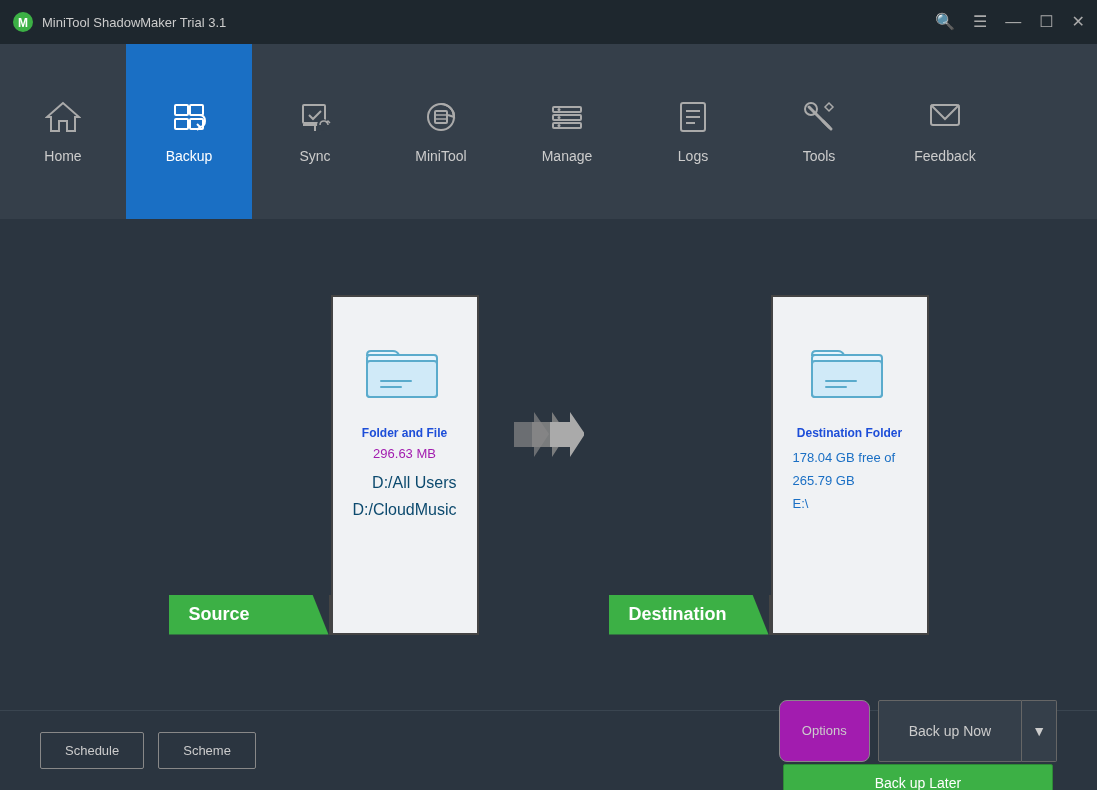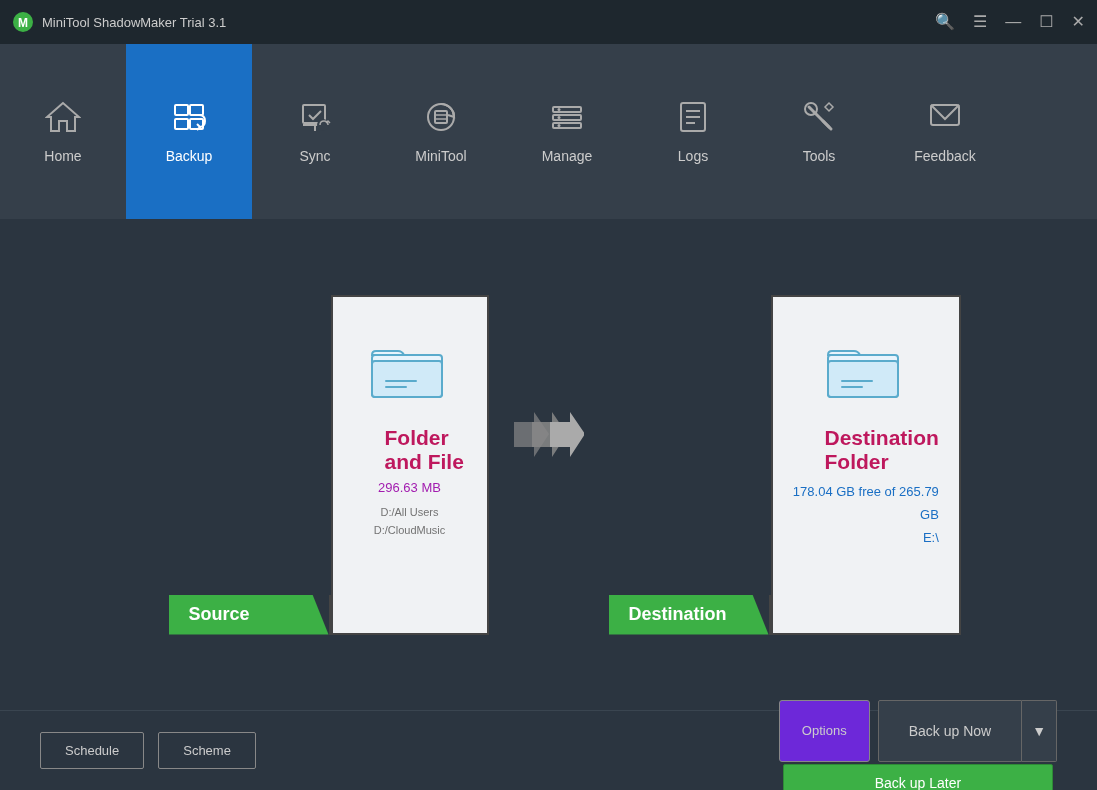--- a/index.html
+++ b/index.html
@@ -122,41 +122,40 @@
       min-height: 340px;
       cursor: pointer;
     }
 
     .folder-icon-wrap {
       margin-top: 10px;
       margin-bottom: 20px;
     }
 
     .card-title {
-      font-size: 21px;
+      font-size: 12px;
       font-weight: bold;
-      color: #be185d;
+      color: #1d4ed8;
       margin-bottom: 6px;
-      margin-left: 32px;
     }
     .card-size {
       font-size: 13px;
       color: #a21caf;
       margin-bottom: 8px;
     }
     .card-paths {
-      font-size: 11px;
-      color: #737373;
-      text-align: center;
+      font-size: 16px;
+      color: #0c4a6e;
+      text-align: right;
       line-height: 1.7;
     }
     .card-dest-info {
       font-size: 13px;
       color: #1a6fc4;
-      text-align: right;
+      text-align: left;
       line-height: 1.8;
     }
 
     
     #arrow-section {
       display: flex;
       align-items: center;
       justify-content: center;
       width: 120px;
       padding-bottom: 60px;
@@ -196,26 +195,26 @@
       flex-direction: column;
       position: relative;
     }
 
     #backup-group {
       display: flex;
     }
 
     #options-btn {
       padding: 10px 22px;
-      background: #6d28d9;
+      background: #a21caf;
       border: 1px solid #888;
       color: #ccc;
       font-size: 13px;
       cursor: pointer;
-      border-radius: 3px;
+      border-radius: 8px;
       margin-right: 8px;
     }
 
     #backup-now-btn {
       padding: 22px 30px;
       background: #353f4a;
       border: 1px solid #666;
       color: #ccc;
       font-size: 14px;
       cursor: pointer;

